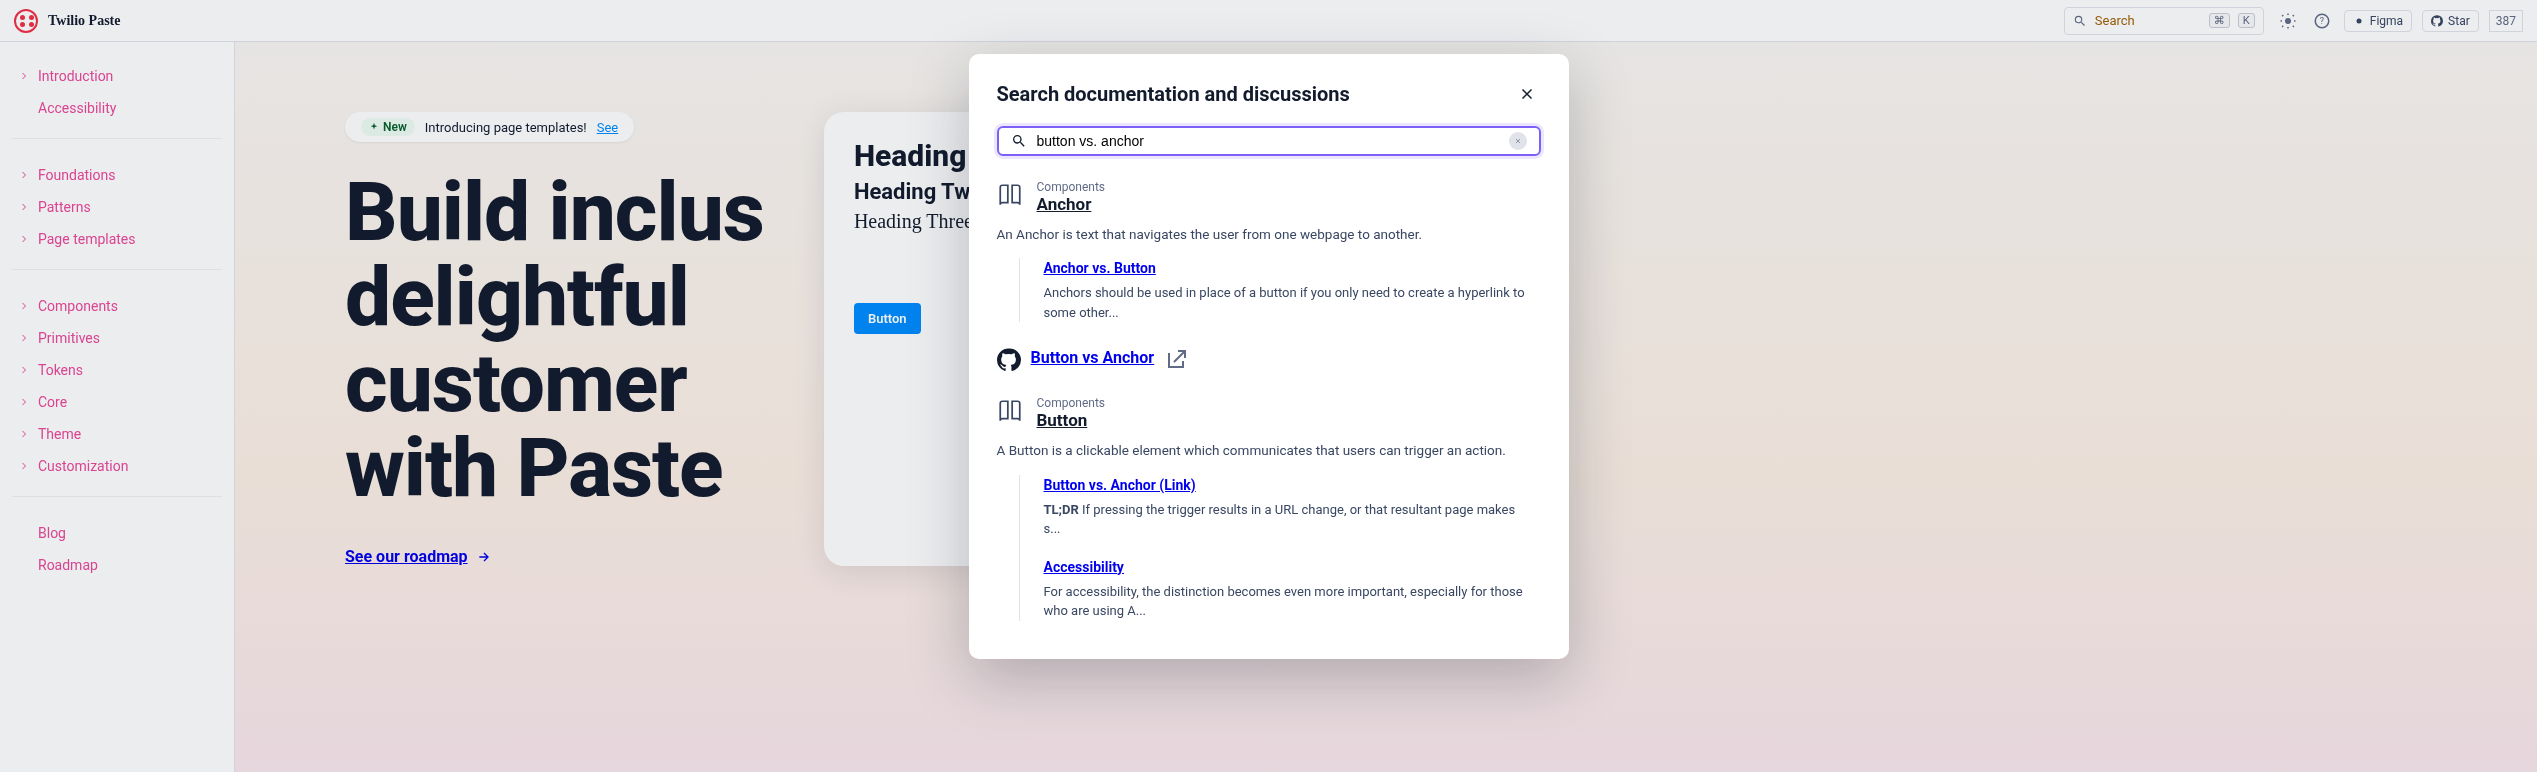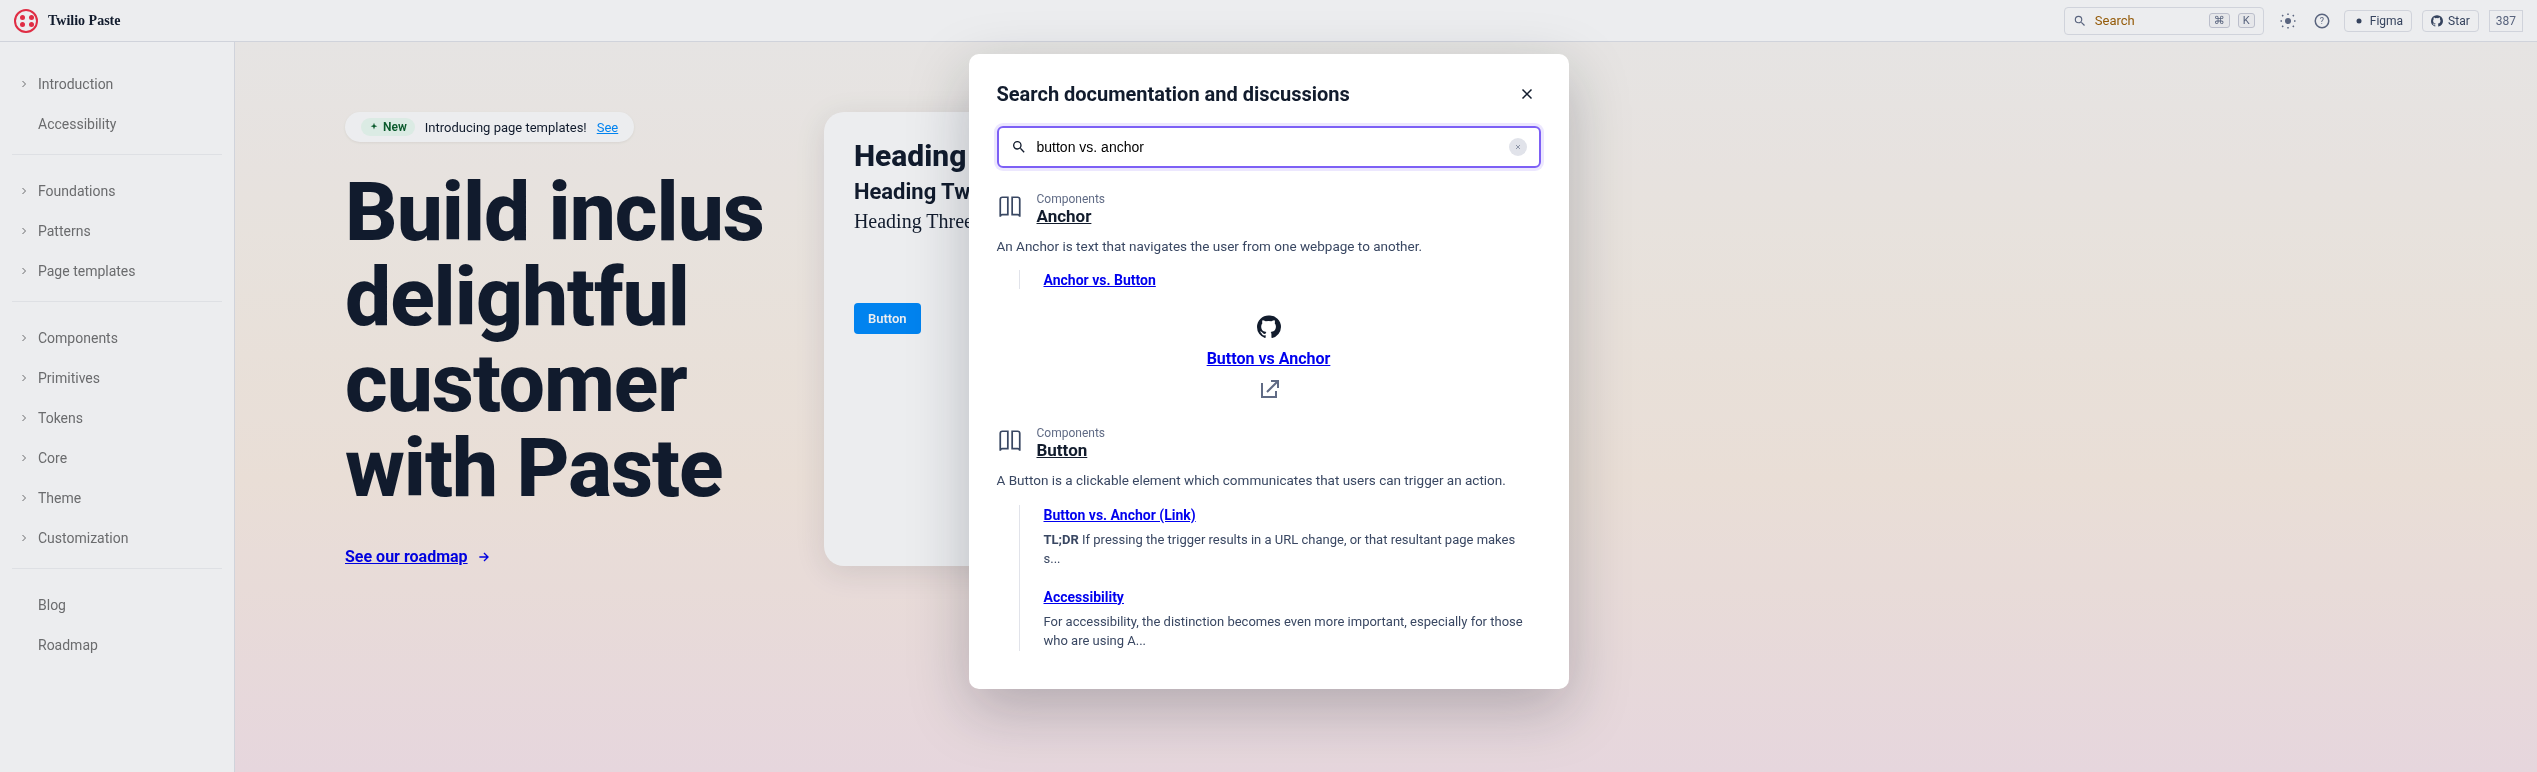--- a/index.html
+++ b/index.html
@@ -64,23 +64,22 @@
 
 .shell { display: flex; height: calc(100% - 42px); }
 .sidebar {
   width: 235px; background: #fff; border-right: 1px solid #e1e3ea;
   padding: 18px 12px; overflow-y: auto;
 }
 .nav-group { margin-bottom: 20px; border-bottom: 1px solid #f0f1f4; padding-bottom: 14px; }
 .nav-group:last-child { border-bottom: none; }
 .nav-item {
   display: flex; align-items: center; gap: 8px;
-  padding: 8px 6px; font-size: 14px; color: #737373;
+  padding: 8px 6px; font-size: 14px; color: #ec4899;
   border-radius: 4px;
-  margin-top: 8px;
 }
 .nav-item.plain { padding-left: 26px; }
 .chev { width: 12px; height: 12px; flex-shrink: 0; }
 
 
 .main {
   flex: 1; position: relative; overflow: hidden;
   background: linear-gradient(180deg,#f9f6f2 0%,#fcefe4 60%,#f9e7ec 100%);
 }
 .hero { display: flex; padding: 70px 110px; gap: 60px; }
@@ -137,40 +136,40 @@
   box-shadow: 0 20px 60px rgba(18,28,45,.25);
   padding: 26px 28px 20px;
   max-height: 700px; overflow-y: auto;
 }
 .modal-head { display:flex; align-items:center; justify-content:space-between; }
 .modal-title { font-size: 20px; font-weight: 700; }
 .modal-close { width: 28px; height: 28px; display:flex; align-items:center; justify-content:center; }
 .modal-search {
   display:flex; align-items:center; gap:10px;
   border: 2px solid #7d60f5; border-radius: 6px;
-  padding: 10px 12px; margin-top: 18px;
+  padding: 4px 12px; margin-top: 18px;
   box-shadow: 0 0 0 3px rgba(125,96,245,.15);
 }
 .modal-search input {
   flex:1; border:none; outline:none; font-size:14px;
 }
 .clear-btn { width:18px; height:18px; border-radius:50%; background:#e1e3ea; display:flex; align-items:center; justify-content:center; font-size:10px; color:#606b85; }
 
 .result { margin-top: 24px; }
 .result-head { display:flex; gap:14px; align-items:flex-start; }
 .result-icon { width:26px; height:26px; color:#394762; flex-shrink:0; margin-top:2px; }
 .result-crumb { font-size: 12px; color:#606b85; }
 .result-title { font-size: 17px; font-weight:700; color:#121c2d; text-decoration: underline; }
 .result-desc { font-size: 13.5px; color:#394762; margin-top: 10px; line-height:1.5; }
 .sub-results { margin: 14px 11px 0 22px; border-left: 1px solid #e1e3ea; padding-left: 24px; }
 .sub-result { margin-bottom: 18px; }
 .sub-title { font-size: 14px; font-weight:700; text-decoration: underline; }
 .sub-desc { font-size: 13px; color:#394762; margin-top:6px; line-height:1.5; }
 .sub-desc b { font-weight:700; }
-.ext-link { display:flex; align-items:center; gap:10px; margin-top:26px;flex-direction:column; }
+.ext-link { display:flex; gap:10px; margin-top:26px; }
 .ext-link svg { width:24px; height:24px; }
 .ext-link a { font-size:16px; font-weight:700; text-decoration: underline; }
 .ext-icon { width:12px; height:12px; color:#606b85; }
 
 svg { fill: currentColor; }
 </style>
 </head>
 <body>
 
 <div class="topbar">
@@ -391,20 +390,21 @@
           </svg>
         <div>
           <div class="result-crumb">Components</div>
           <a href="#" class="result-title">Anchor</a>
         </div>
       </div>
       <div class="result-desc">An Anchor is text that navigates the user from one webpage to another.</div>
       <div class="sub-results">
         <div class="sub-result">
           <a href="#" class="sub-title">Anchor vs. Button</a>
+          <div class="sub-desc">Anchors should be used in place of a button if you only need to create a hyperlink to some other...</div>
         </div>
       </div>
     </div>
 
     <div class="ext-link">
       <svg viewBox="0 0 24 24">
           <path d="M12 .5A11.5 11.5 0 000 12a11.5 11.5 0 007.86 10.92c.58.1.79-.25.79-.56v-2c-3.2.7-3.88-1.54-3.88-1.54-.52-1.33-1.28-1.69-1.28-1.69-1.05-.71.08-.7.08-.7 1.16.08 1.77 1.19 1.77 1.19 1.03 1.77 2.7 1.26 3.36.96.1-.75.4-1.26.73-1.55-2.56-.29-5.25-1.28-5.25-5.69 0-1.26.45-2.28 1.19-3.09-.12-.29-.52-1.47.11-3.06 0 0 .97-.31 3.18 1.18a11 11 0 015.79 0c2.2-1.49 3.17-1.18 3.17-1.18.63 1.59.23 2.77.11 3.06.74.81 1.19 1.83 1.19 3.09 0 4.42-2.7 5.39-5.27 5.68.41.36.78 1.06.78 2.14v3.17c0 .31.21.67.8.56A11.5 11.5 0 0024 12 11.5 11.5 0 0012 .5z"></path>
         </svg>
       <a href="#">Button vs Anchor</a>
       <svg class="ext-icon" viewBox="0 0 24 24">

